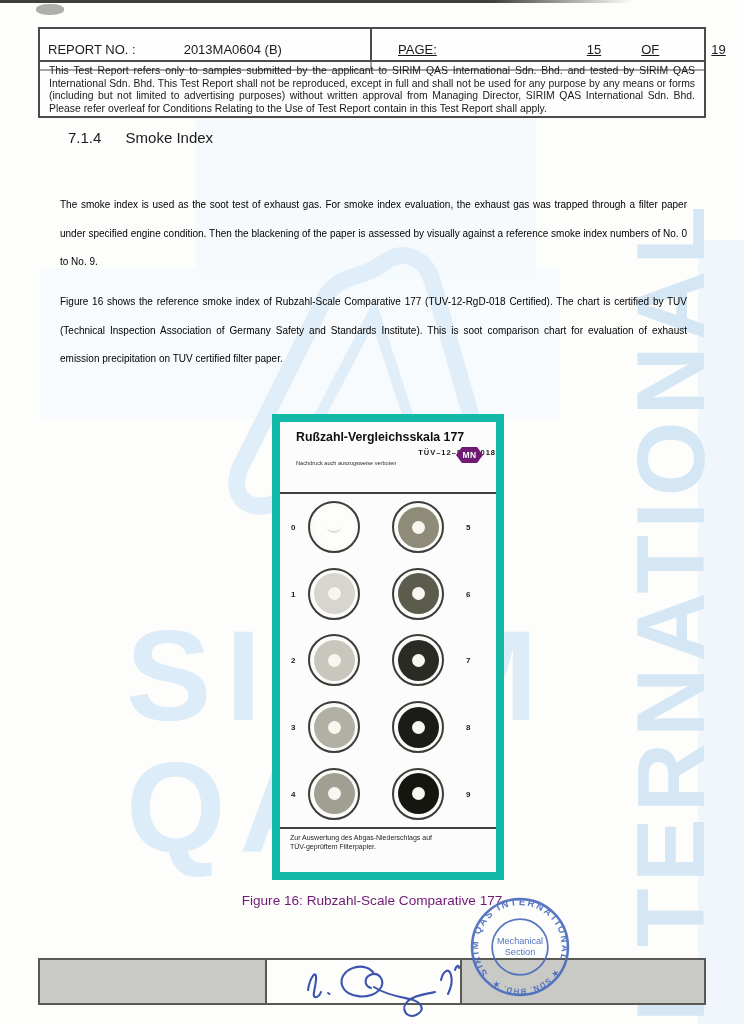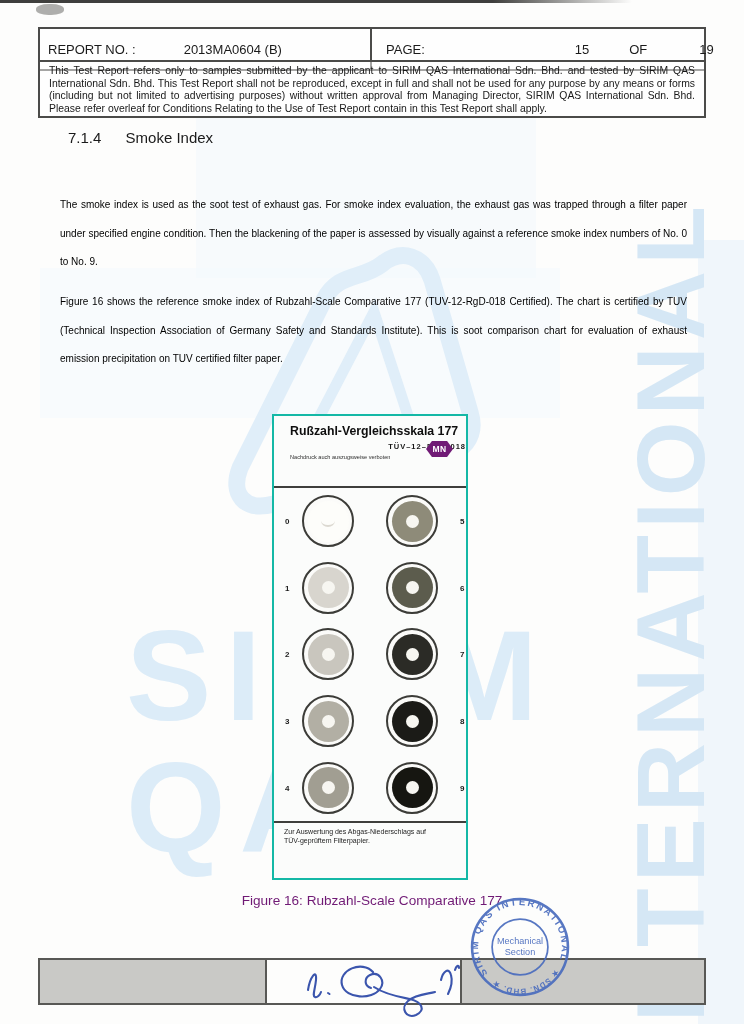--- a/index.html
+++ b/index.html
@@ -20,38 +20,38 @@
   .wm-word1{left:126px;top:612px;font-size:128px;}
   .wm-word2{left:126px;top:744px;font-size:128px;}
   .wm-vert{position:absolute;left:256px;top:588px;width:830px;height:104px;
         transform:rotate(-90deg);transform-origin:center;font-size:96px;font-weight:bold;
         letter-spacing:6px;text-align:center;line-height:104px;}
   
   .header-table{position:absolute;left:38px;top:27px;width:668px;height:44px;border:2px solid #4b4b49;
         display:flex;box-sizing:border-box;z-index:2;font-size:13px;background:rgba(255,255,255,.6);}
   .ht-left{flex:0 0 332px;border-right:2px solid #4b4b49;display:flex;align-items:center;padding-left:8px;box-sizing:border-box;}
   .ht-left .val{margin-left:48px;}
-  .ht-right{flex:1;display:flex;align-items:center;padding-left:14px;}
+  .ht-right{flex:1;display:flex;align-items:center;padding-left:26px;text-decoration:underline;}
   .ht-right .num1{margin-left:150px;text-align:right;}
   .ht-right .of{margin-left:40px;}
   .ht-right .num2{margin-left:52px;}
   
   .disclaimer{position:absolute;left:38px;top:60px;width:668px;height:58px;border:2px solid #4b4b49;
         box-sizing:border-box;padding:3px 9px;font-size:10.4px;line-height:12.6px;text-align:justify;
         color:#181818;z-index:2;background:rgba(255,255,255,.5);}
   
   .heading{position:absolute;left:68px;top:129px;font-size:15px;font-weight:normal;z-index:2;}
   .heading .ttl{margin-left:20px;}
   .para{position:absolute;left:60px;width:627px;font-size:10px;line-height:28.5px;
         text-align:justify;z-index:2;color:#000000;}
   .para1{top:191px;}
   .para2{top:288px;}
   
-  .chart{position:absolute;left:272px;top:414px;width:196px;height:466px;background:#fbfcfb;
-        border:2px solid #14b8a6;box-sizing:border-box;z-index:2;}
+  .chart{position:absolute;left:272px;top:414px;width:232px;height:466px;background:#fbfcfb;
+        border:8px solid #14b8a6;box-sizing:border-box;z-index:2;}
   .chart-header{position:relative;height:62px;border-bottom:2px solid #3f3f3c;padding:8px 0 0 16px;box-sizing:content-box;}
   .chart-title{font-size:12.3px;font-weight:bold;color:#0e0e0e;}
   .chart-cert{font-size:7.5px;font-weight:bold;margin-top:4px;letter-spacing:1px;color:#161616;text-align:right;}
   .chart-notice{font-size:5.6px;margin-top:3px;color:#2e2e2e;}
   .mn-badge{position:absolute;right:13px;top:25px;width:27px;height:16px;background:#701a75;
         clip-path:polygon(22% 0,78% 0,100% 50%,78% 100%,22% 100%,0 50%);
         color:#fff;font-size:8.5px;font-weight:bold;display:flex;align-items:center;justify-content:center;letter-spacing:.5px;}
   .chart-body{position:relative;height:333px;border-bottom:2px solid #3f3f3c;display:flex;flex-direction:column;}
   .scale-row{position:relative;flex:1;}
   .scale-row .num{position:absolute;top:50%;transform:translateY(-50%);font-size:8px;color:#1c1c1c;font-weight:bold;}

